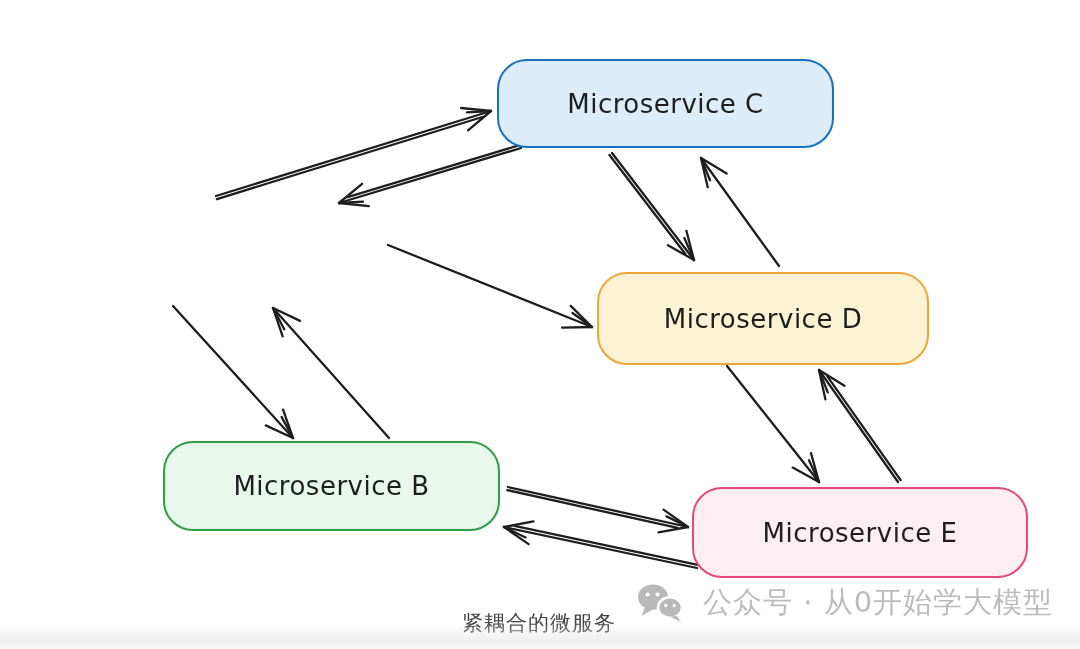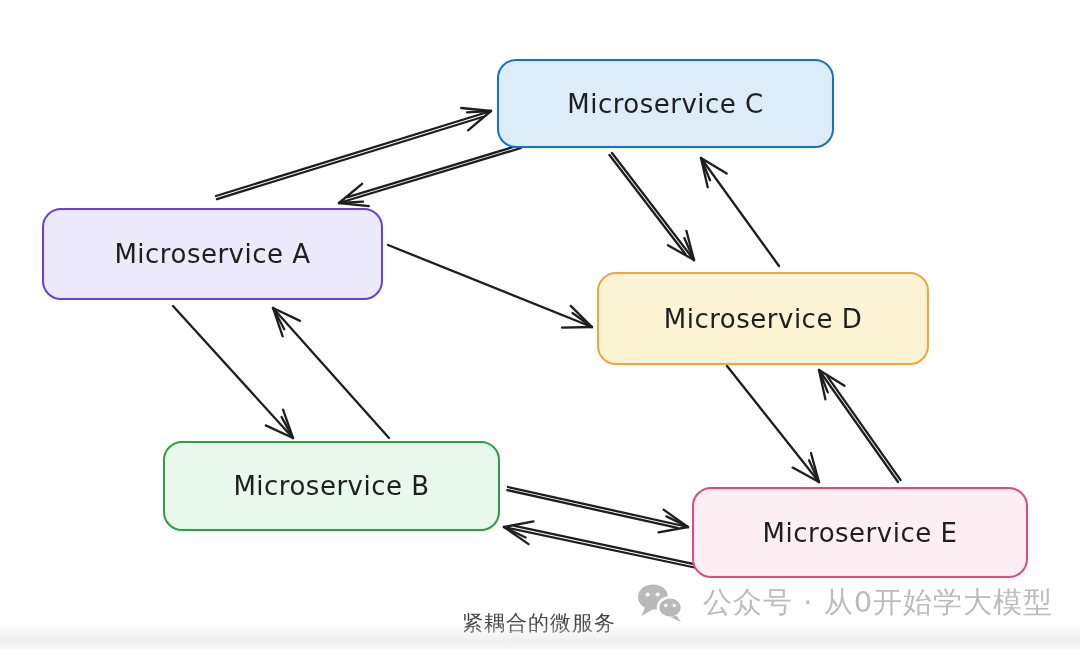--- a/index.html
+++ b/index.html
@@ -16,21 +16,21 @@
   }
   #edge-layer line{
     stroke-width:2.3;
     stroke-linecap:round;
     fill:none;
   }
   .node{
     position:absolute;
     box-sizing:border-box;
     border:2.5px solid #000;
-    border-radius:19px;
+    border-radius:30px;
     display:flex;align-items:center;justify-content:center;
     box-shadow:0 0 0 0.5px rgba(0,0,0,0.03) inset;
   }
   .node-label{
     font-size:26px;
     letter-spacing:0.5px;
     color:#1e1e1e;
     white-space:nowrap;
   }
   .caption{
@@ -132,23 +132,20 @@
       </g>
       <g>
         <line x1="898" y1="482" x2="819" y2="370"></line>
         <line x1="900.6149440515749" y1="480.1555305350499" x2="827.378911129544" y2="376.32723069622125"></line>
         <line x1="819" y1="370" x2="825.3802659468823" y2="399.31368633329924"></line>
         <line x1="819" y1="370" x2="844.4735255305225" y2="385.84611930555303"></line>
         <line x1="819" y1="370" x2="827.7751812430627" y2="392.3382227169352"></line>
       </g>
     </svg>
 
-  <div class="node" style="left: 42px; top: 208px; width: 341px; height: 92px; background: rgb(236, 233, 250); border-color: rgb(103, 65, 217);">
-    <span class="node-label">Microservice A</span>
-  </div>
   <div class="node" style="left: 163px; top: 441px; width: 337px; height: 90px; background: rgb(232, 248, 237); border-color: rgb(47, 158, 68); justify-content: center;">
     <span class="node-label">Microservice B</span>
   </div>
   <div class="node" style="left: 497px; top: 59px; width: 337px; height: 89px; background: rgb(220, 236, 249); border-color: rgb(25, 113, 194);">
     <span class="node-label">Microservice C</span>
   </div>
   <div class="node" style="left: 597px; top: 272px; width: 332px; height: 93px; background: rgb(252, 243, 212); border-color: rgb(239, 167, 59);">
     <span class="node-label">Microservice D</span>
   </div>
   <div class="node" style="left: 692px; top: 487px; width: 336px; height: 91px; background: rgb(252, 238, 243); border-color: rgb(229, 72, 127);">

